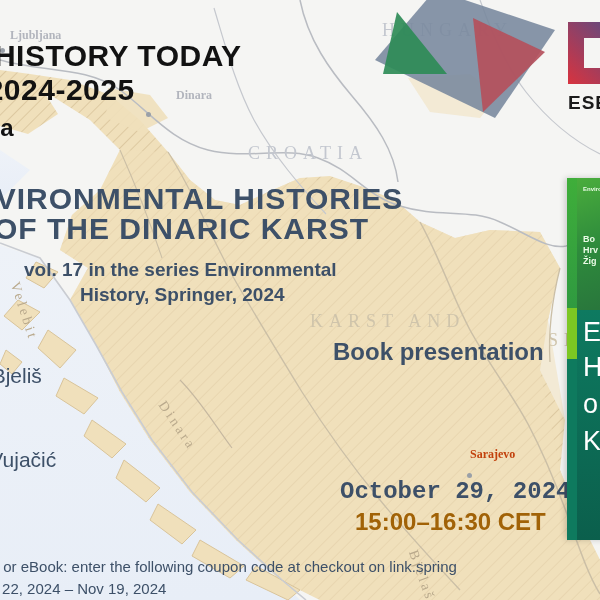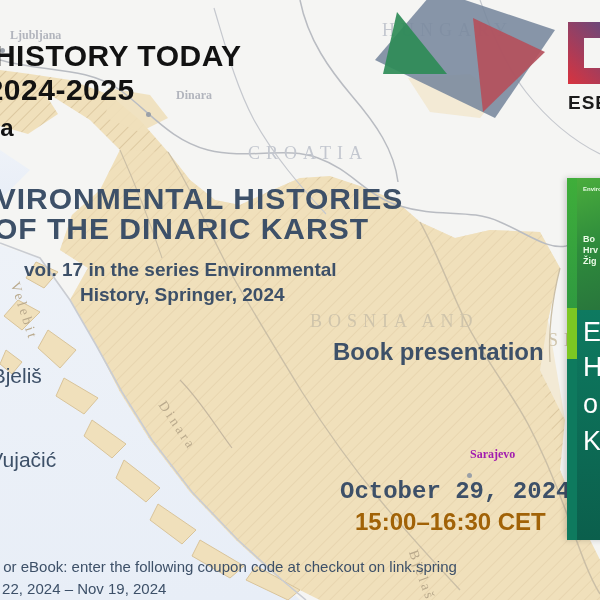--- a/index.html
+++ b/index.html
@@ -27,21 +27,21 @@
     letter-spacing:6px;
     font-size:18px;
     color:#c3c7cf;
   }
   .country.on-land{color:#cfc4ab;}
   .city{
     font-size:12px;
     color:#b2b5bd;
     font-weight:bold;
   }
-  .city.on-land{color:#a21caf;}
+  .city.on-land{color:#c2410c;}
   .range{
     font-size:14px;
     color:#b9a98c;
     letter-spacing:3px;
   }
   .citydot{
     position:absolute;width:5px;height:5px;border-radius:50%;
     background:#9aa0a8;
   }
 
@@ -219,21 +219,21 @@
                C326,430 352,466 380,500 C406,532 434,562 460,590" fill="none" stroke="#cbbfa6" stroke-width="1.3"></path>
       <path d="M120,150 C136,186 150,222 162,258" fill="none" stroke="#cbbfa6" stroke-width="1.1"></path>
       <path d="M560,268 C552,300 548,330 550,362" fill="none" stroke="#cbbfa6" stroke-width="1.3"></path>
 
       <path d="M214,8 C226,48 236,86 254,120 C274,156 300,186 326,214" fill="none" stroke="#c5c8ce" stroke-width="1.2"></path>
       <path d="M480,0 C492,34 506,66 526,92 C548,120 572,140 600,154" fill="none" stroke="#c5c8ce" stroke-width="1.2"></path>
       <path d="M180,380 C200,400 214,424 232,448" fill="none" stroke="#c6b8a0" stroke-width="1.1"></path>
     </svg>
 
     <span class="map-label country" style="left:248px;top:143px">CROATIA</span>
-    <span class="map-label country on-land" style="left:310px;top:311px">BOSNIA AND</span>
+    <span class="map-label country on-land" style="left:310px;top:311px">KARST AND</span>
     <span class="map-label country" style="left:382px;top:20px">HUNGARY</span>
     <span class="map-label country on-land" style="left:548px;top:330px">SERBIA</span>
 
     <span class="map-label city" style="left:176px;top:88px">Dinara</span>
     <span class="citydot" style="left:146px;top:112px"></span>
 
     <span class="map-label city" style="left:10px;top:28px">Ljubljana</span>
     <span class="citydot" style="left:0px;top:48px"></span>
 
     <span class="map-label city on-land" style="left:470px;top:447px">Sarajevo</span>

